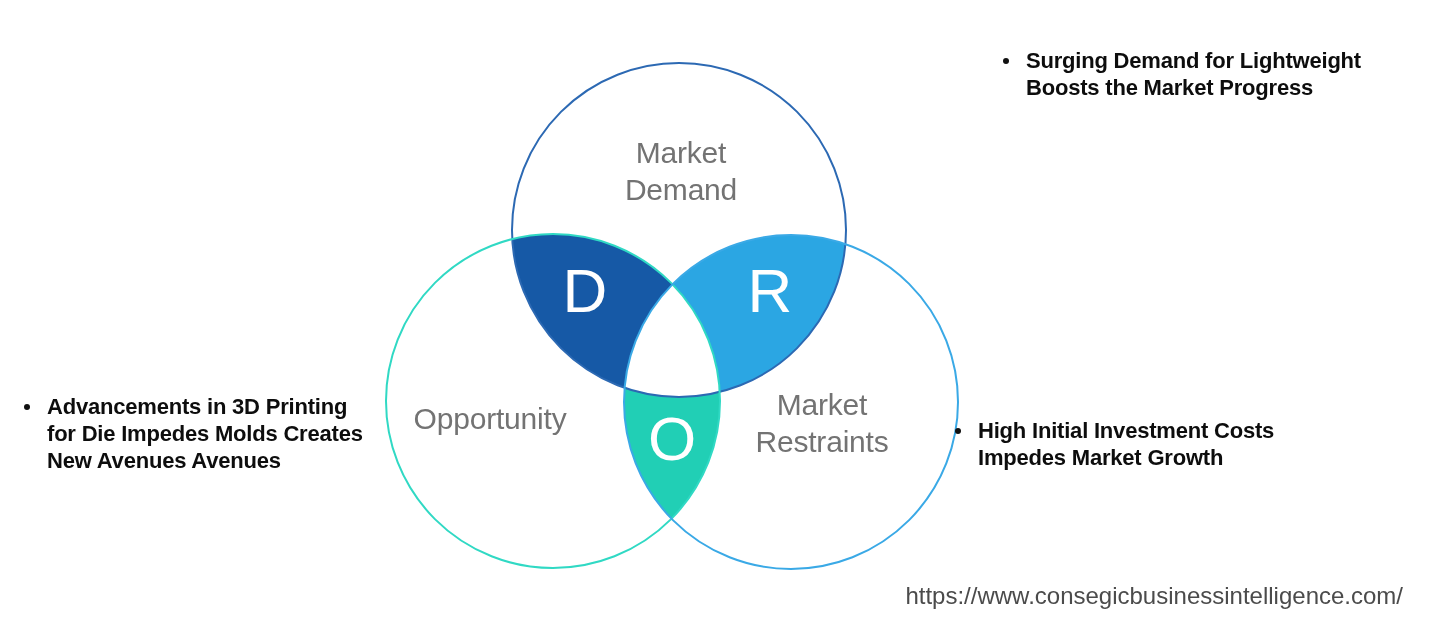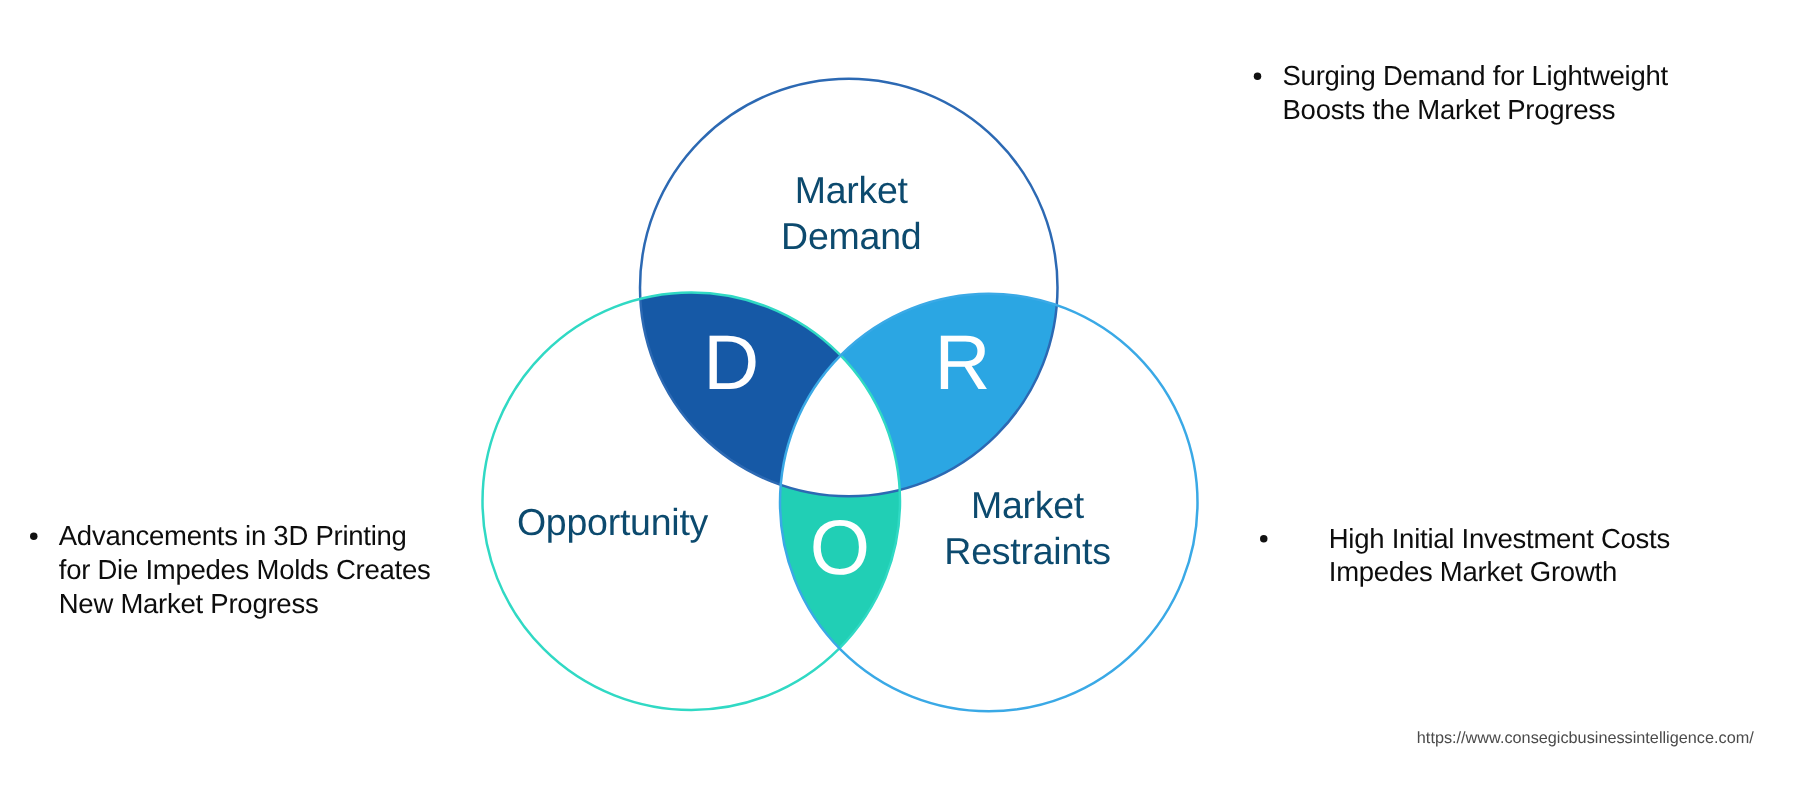--- a/index.html
+++ b/index.html
@@ -11,59 +11,59 @@
     height: 643px;
     background: #ffffff;
     overflow: hidden;
   }
   .venn-svg { position: absolute; left: 0; top: 0; width: 1453px; height: 643px; }
 
   .venn-label {
     position: absolute;
     transform: translateX(-50%);
     text-align: center;
-    color: #0c4a6e;
+    color: #737373;
     font-size: 30px;
     line-height: 37px;
     letter-spacing: -0.2px;
     white-space: nowrap;
   }
   .lens-letter {
     position: absolute;
     transform: translateX(-50%);
     color: #ffffff;
     font-size: 62px;
     line-height: 62px;
     font-weight: 400;
   }
   .bullet {
     position: absolute;
     display: flex;
     align-items: flex-start;
     color: #0d0d0d;
     font-size: 22px;
     line-height: 27px;
-    font-weight: 400;
+    font-weight: 700;
     letter-spacing: -0.2px;
   }
   .bullet .dot {
     flex: 0 0 auto;
     width: 6px;
     height: 6px;
     border-radius: 50%;
     background: #111111;
     margin-top: 11px;
     margin-right: 17px;
   }
   .footer-url {
     position: absolute;
     right: 50px;
     top: 582px;
     color: #4b4b4b;
-    font-size: 13px;
+    font-size: 24px;
     font-weight: 400;
   }
 </style>
 </head>
 <body>
 
 <div class="stage">
 
   <svg class="venn-svg" viewBox="0 0 1453 643">
     <defs>
@@ -117,30 +117,30 @@
   <div class="lens-letter" style="left:672px; top:408px;">O</div>
 
   <div class="bullet" style="left:1003px; top:47px; width:420px;">
     <span class="dot"></span>
     <div>
       <div>Surging Demand for Lightweight</div>
       <div>Boosts the Market Progress</div>
     </div>
   </div>
 
-  <div class="bullet" style="left:24px; top:393px; width:360px;margin-top:22px;">
+  <div class="bullet" style="left:24px; top:393px; width:360px;">
     <span class="dot"></span>
     <div>
       <div>Advancements in 3D Printing</div>
       <div>for Die Impedes Molds Creates</div>
-      <div>New Market Progress</div>
+      <div>New Avenues Avenues</div>
     </div>
   </div>
 
-  <div class="bullet" style="left:1008px; top:417px; width:380px;gap:32px;">
+  <div class="bullet" style="left:955px; top:417px; width:380px;">
     <span class="dot"></span>
     <div>
       <div>High Initial Investment Costs</div>
       <div>Impedes Market Growth</div>
     </div>
   </div>
 
   <div class="footer-url">https://www.consegicbusinessintelligence.com/</div>
 
 </div>

